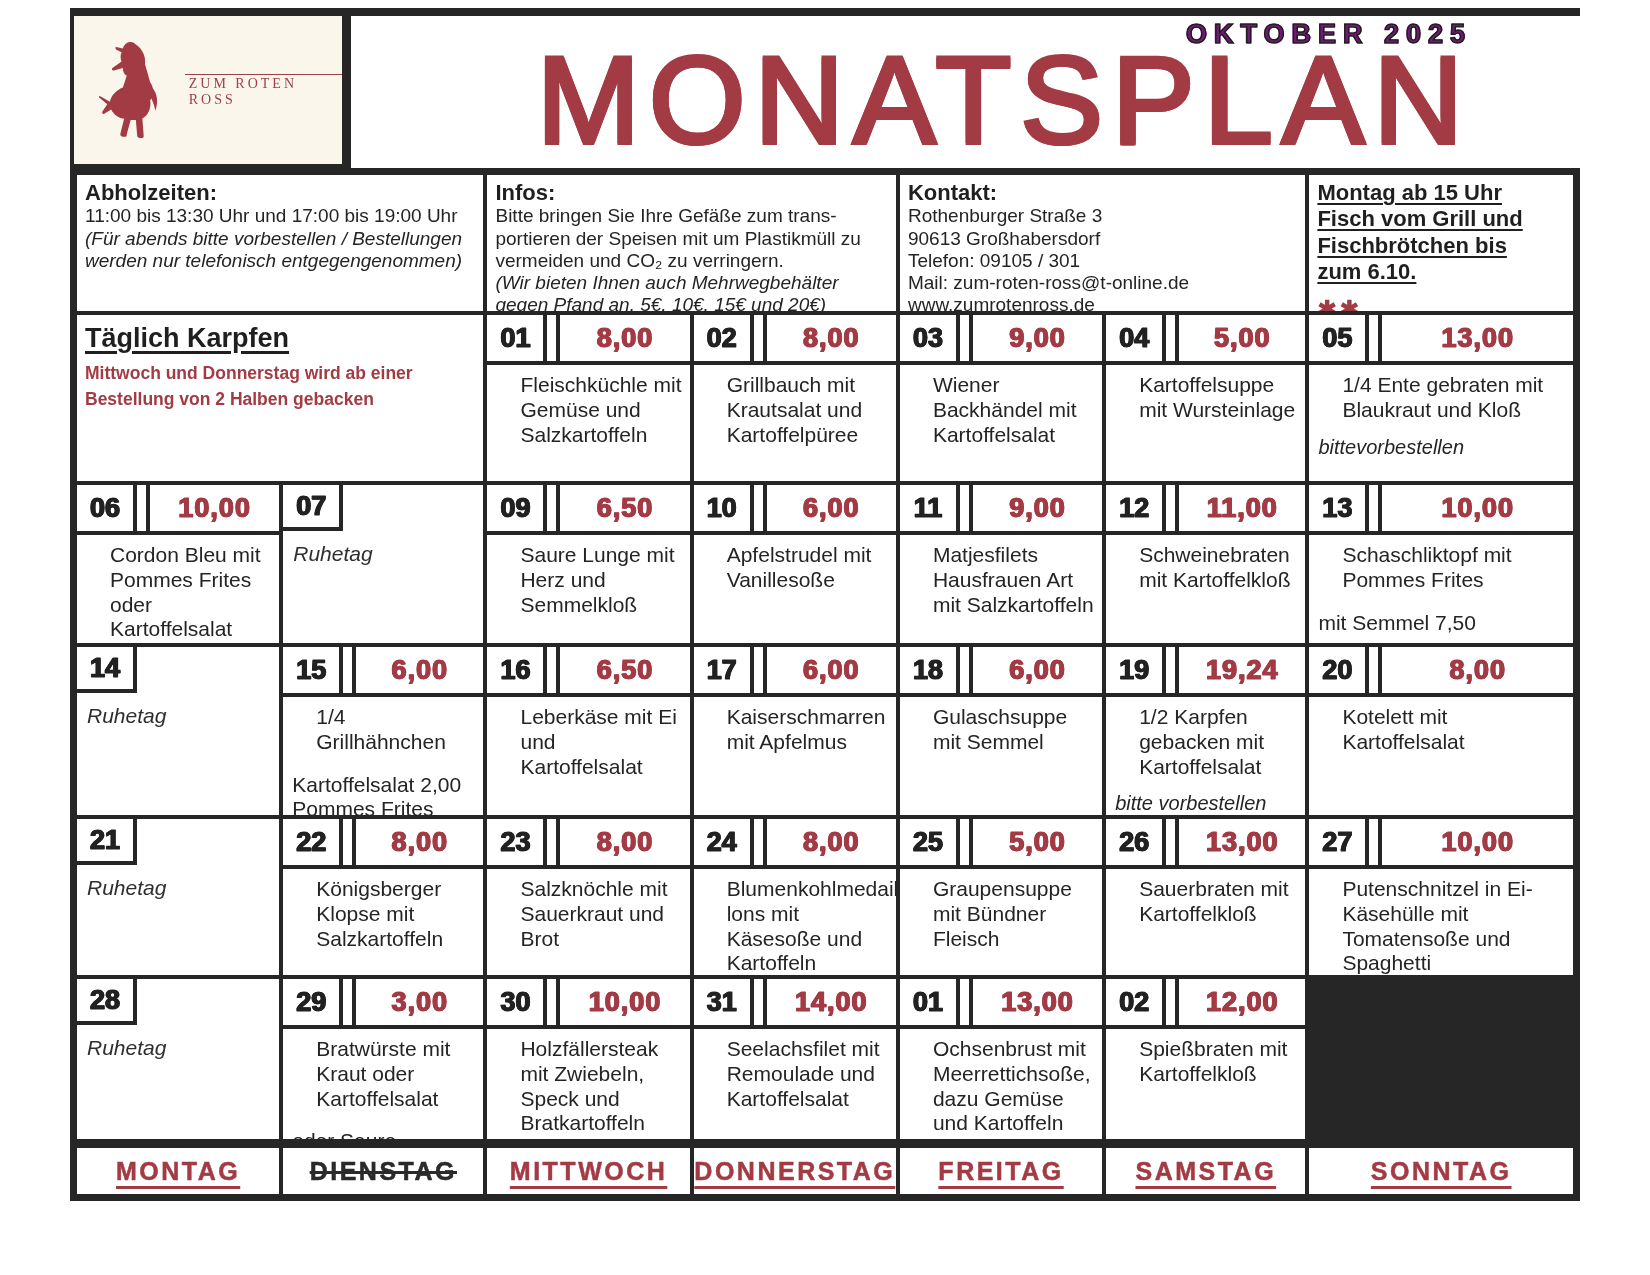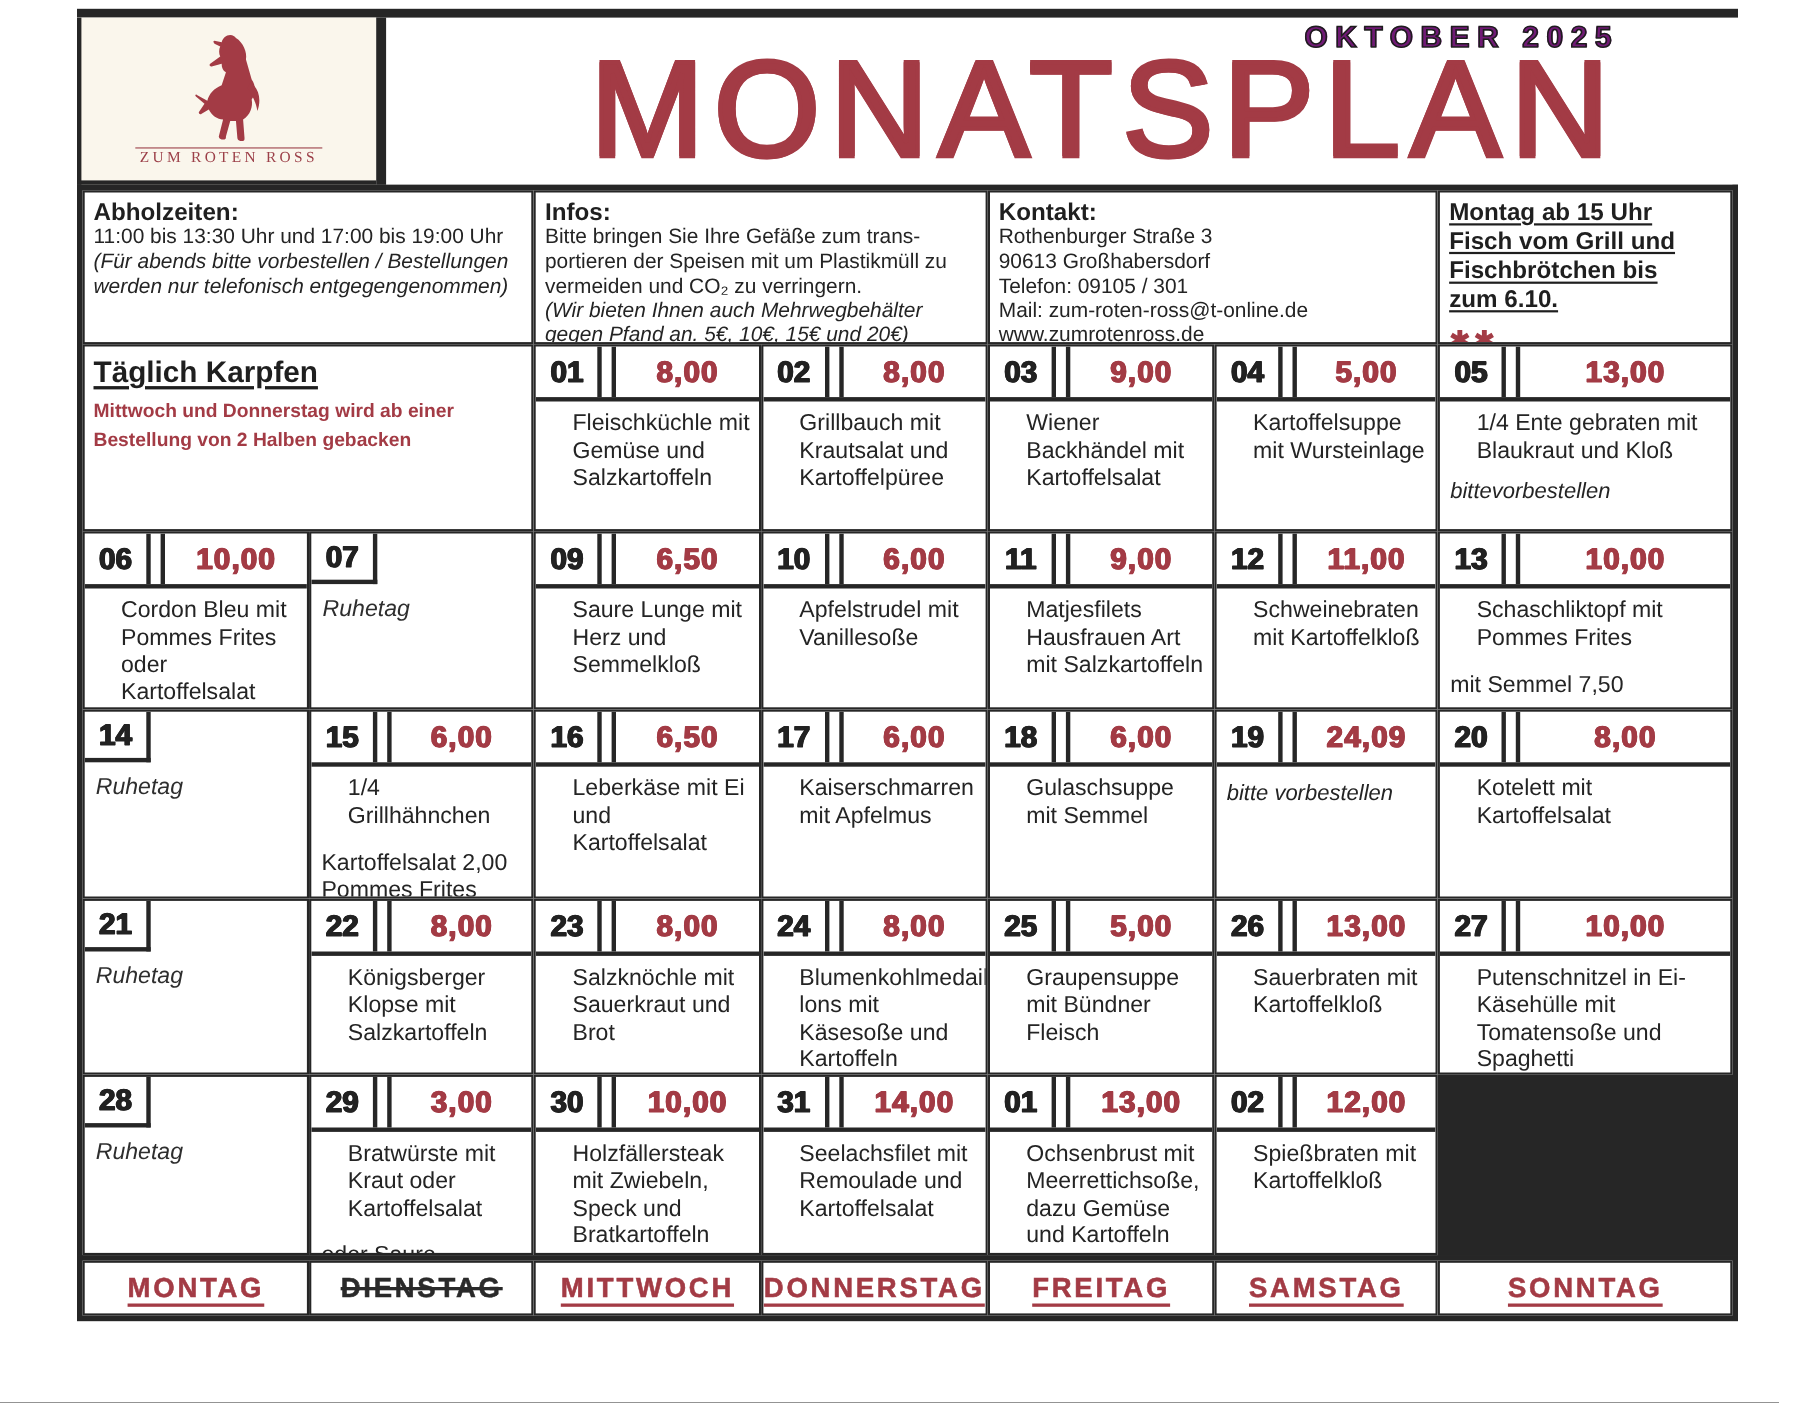--- a/index.html
+++ b/index.html
@@ -8,21 +8,21 @@
     font-family:"Liberation Sans", sans-serif;color:#242424;
     -webkit-font-smoothing:antialiased;
   }
   .sheet{position:absolute;left:70px;top:8px;width:1510px;}
 
   
   .hdr{display:flex;border-top:8px solid #262626;height:152px;}
   .logo-box{
     width:268px;min-width:268px;background:#faf6ec;
     border-left:4px solid #262626;border-bottom:4px solid #262626;border-right:0;
-    display:flex;flex-direction:column;align-items:center;justify-content:center;
+    display:flex;flex-direction:row;align-items:center;justify-content:center;
   }
   .hdr-divider{width:9px;background:#262626;}
   .logo-text{
     font-family:"Liberation Serif", serif;font-size:14px;letter-spacing:3px;
     color:#9c4049;margin-top:2px;border-top:1px solid #9c4049;padding:1px 4px 0;
   }
   .title-area{flex:1;display:flex;flex-direction:column;align-items:flex-end;
     padding:4px 108px 0 0;overflow:hidden;}
   .month{
     font-size:27px;font-weight:700;letter-spacing:7px;color:#701a75;line-height:1.05;
@@ -280,22 +280,23 @@
       <div class="day">
         <div class="band">
           <div class="num">18</div>
           <div class="price">6,00</div>
         </div>
         <div class="desc">Gulaschsuppe mit Semmel</div>
       </div>
       <div class="day">
         <div class="band">
           <div class="num">19</div>
-          <div class="price">24,09</div>
-        </div>
+          <div class="price">19,24</div>
+        </div>
+        <div class="desc">1/2 Karpfen gebacken mit Kartoffelsalat</div>
         <div class="note-it">bitte vorbestellen</div>
       </div>
       <div class="day">
         <div class="band">
           <div class="num">20</div>
           <div class="price">8,00</div>
         </div>
         <div class="desc">Kotelett mit Kartoffelsalat</div>
       </div>
       <div class="day ruhetag">

